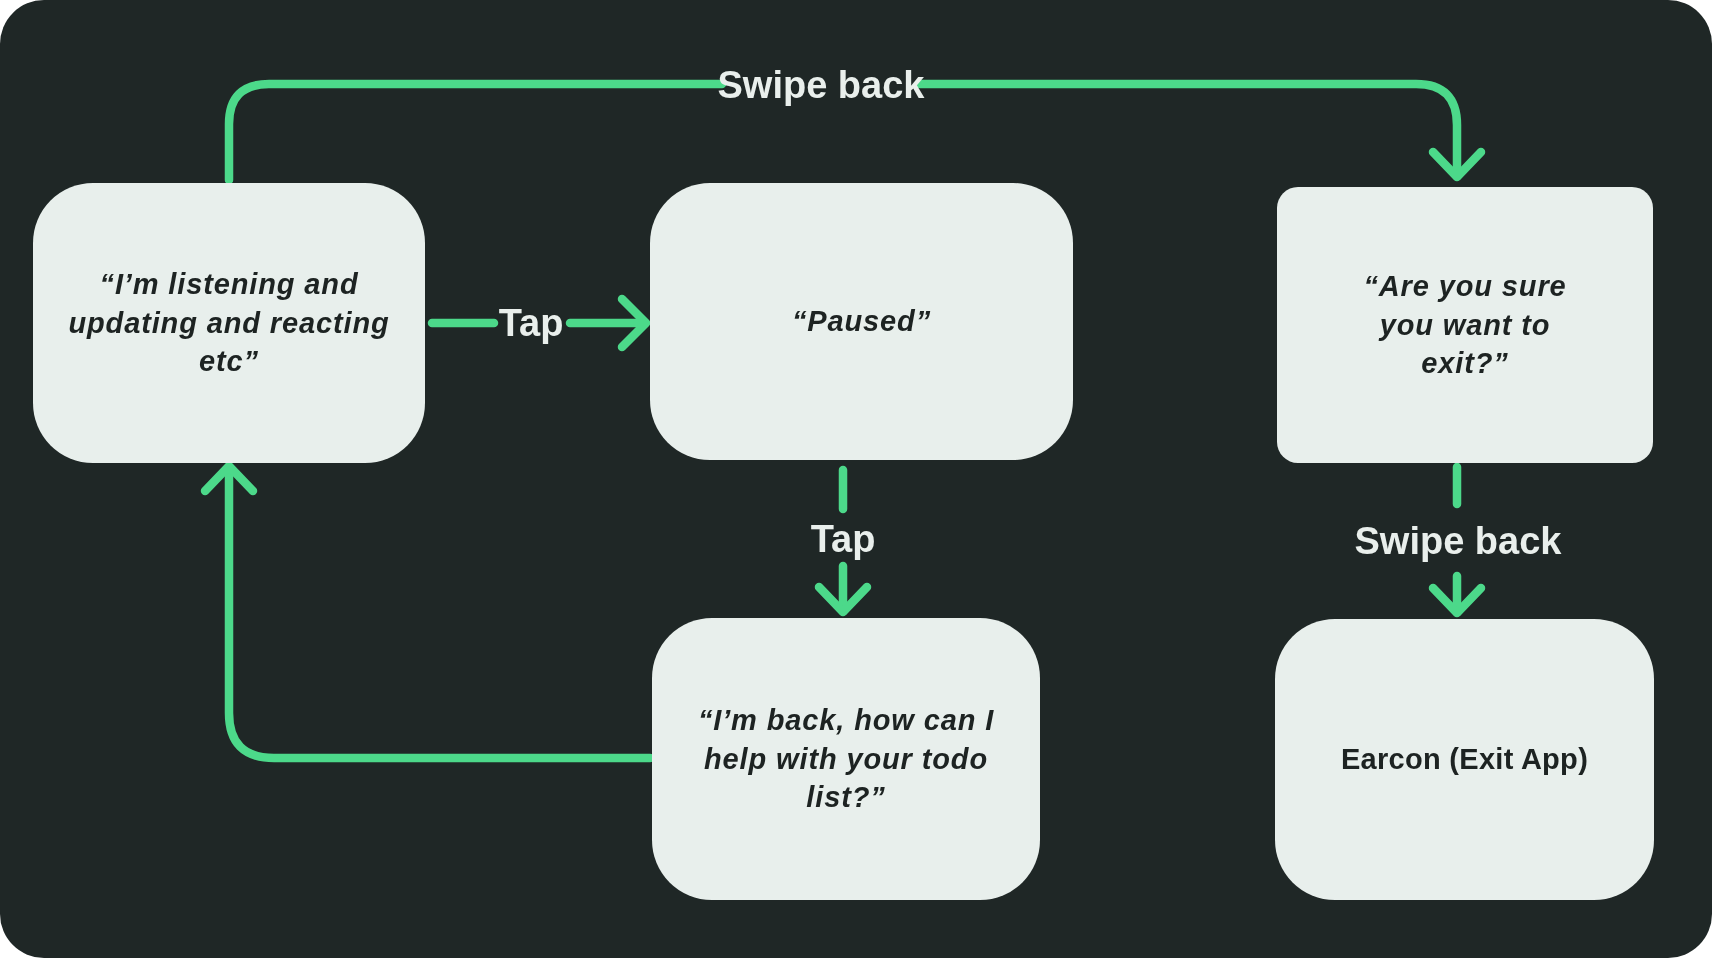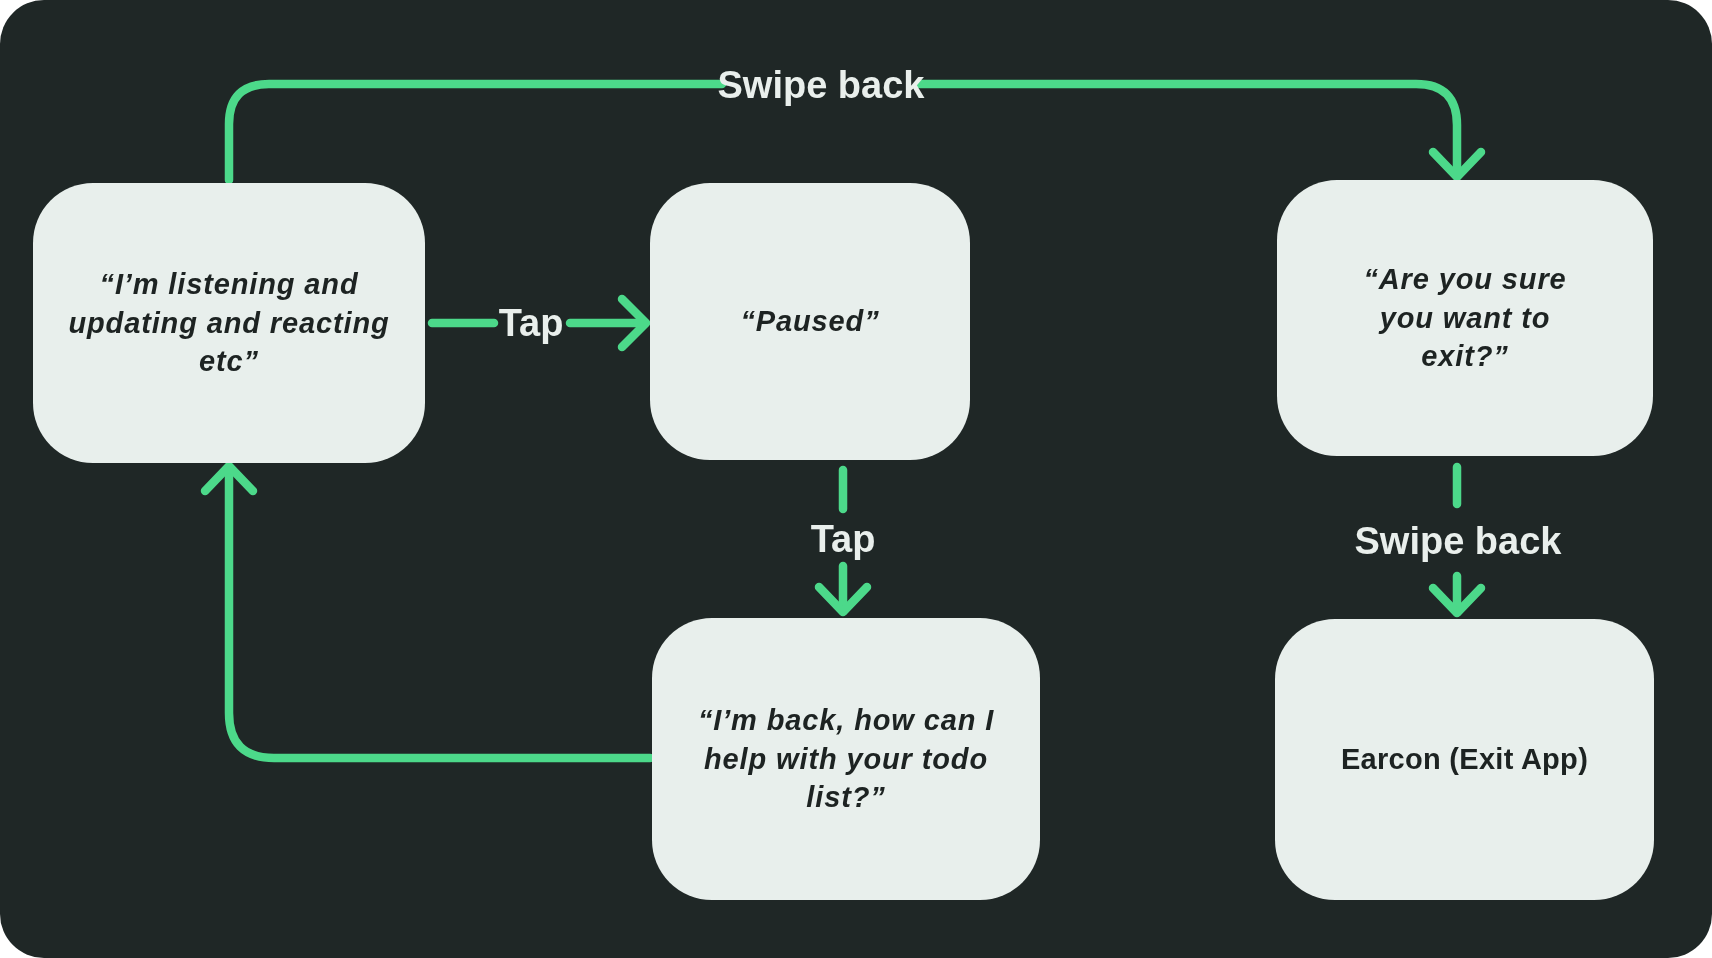--- a/index.html
+++ b/index.html
@@ -20,22 +20,22 @@
   svg.connectors path{stroke:var(--arrow);stroke-width:8.5;fill:none;stroke-linecap:round;stroke-linejoin:round;}
   .node{
     position:absolute;background:var(--node_fill);border-radius:60px;
     display:flex;align-items:center;justify-content:center;text-align:center;
     color:var(--node_text);font-weight:bold;font-style:italic;
     font-size:29px;line-height:1.33;letter-spacing:0.03em;
     padding:0 25px;
   }
   .node.plain{font-style:normal;letter-spacing:0.01em;}
   .node-listening{left:33px;top:183px;width:392px;height:280px;text-align:center;}
-  .node-paused{left:650px;top:183px;width:320px;height:277px;}
-  .node-confirm{left:1277px;top:180px;width:376px;height:276px;padding:0 55px;}
+  .node-paused{left:650px;top:183px;width:423px;height:277px;}
+  .node-confirm{left:1277px;top:187px;width:376px;height:276px;padding:0 55px;border-radius:21px;}
   .node-back{left:652px;top:618px;width:388px;height:282px;}
   .node-earcon{left:1275px;top:619px;width:379px;height:281px;}
   .edge-label{
     position:absolute;transform:translate(-50%,-50%);
     color:var(--label_text);font-weight:bold;font-size:38px;white-space:nowrap;
   }
   .lbl-swipe-top{left:821px;top:85px;}
   .lbl-tap-left{left:531px;top:323px;}
   .lbl-tap-mid{left:843px;top:539px;}
   .lbl-swipe-right{left:1458px;top:541px;}

